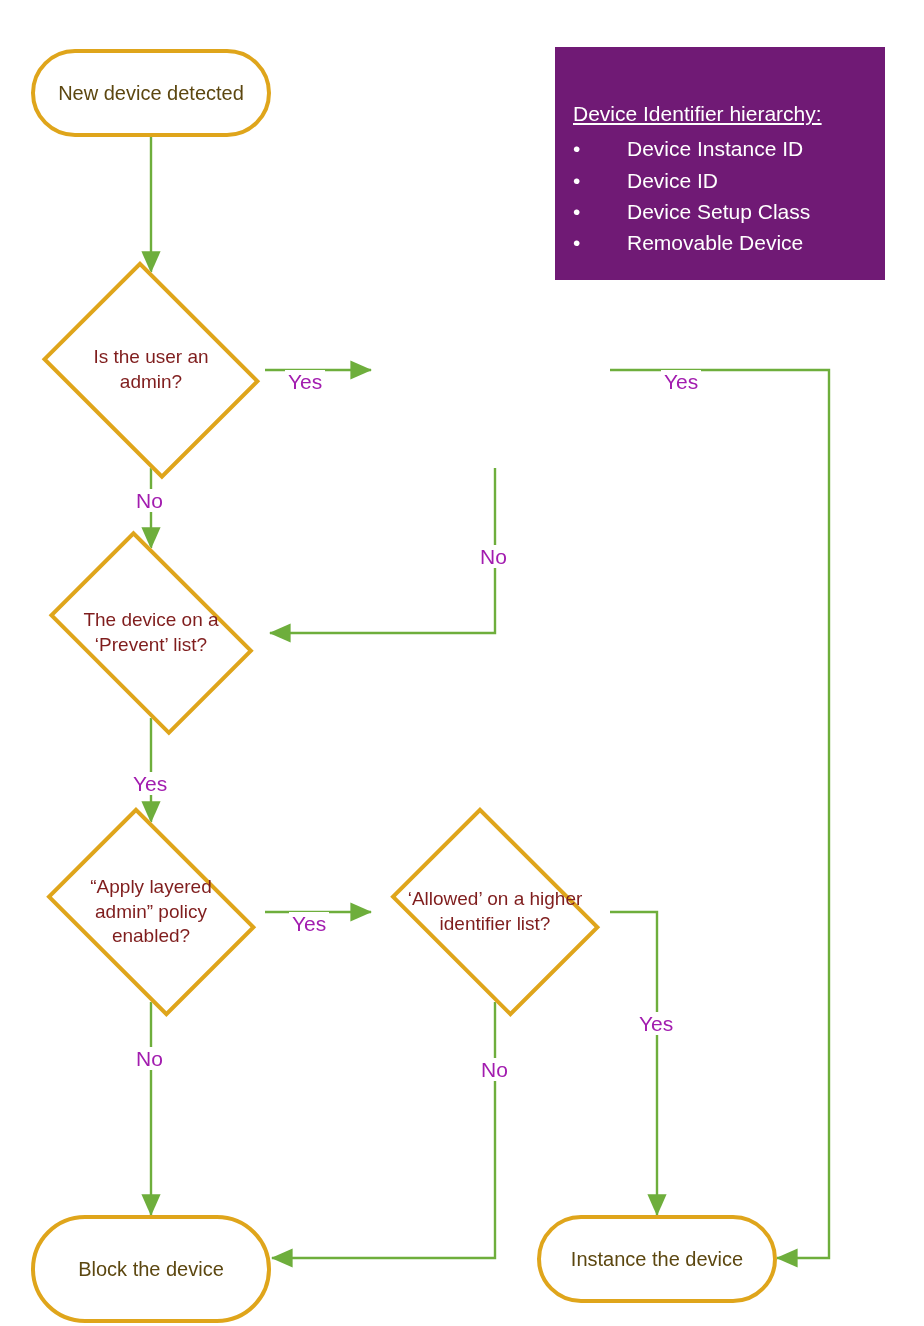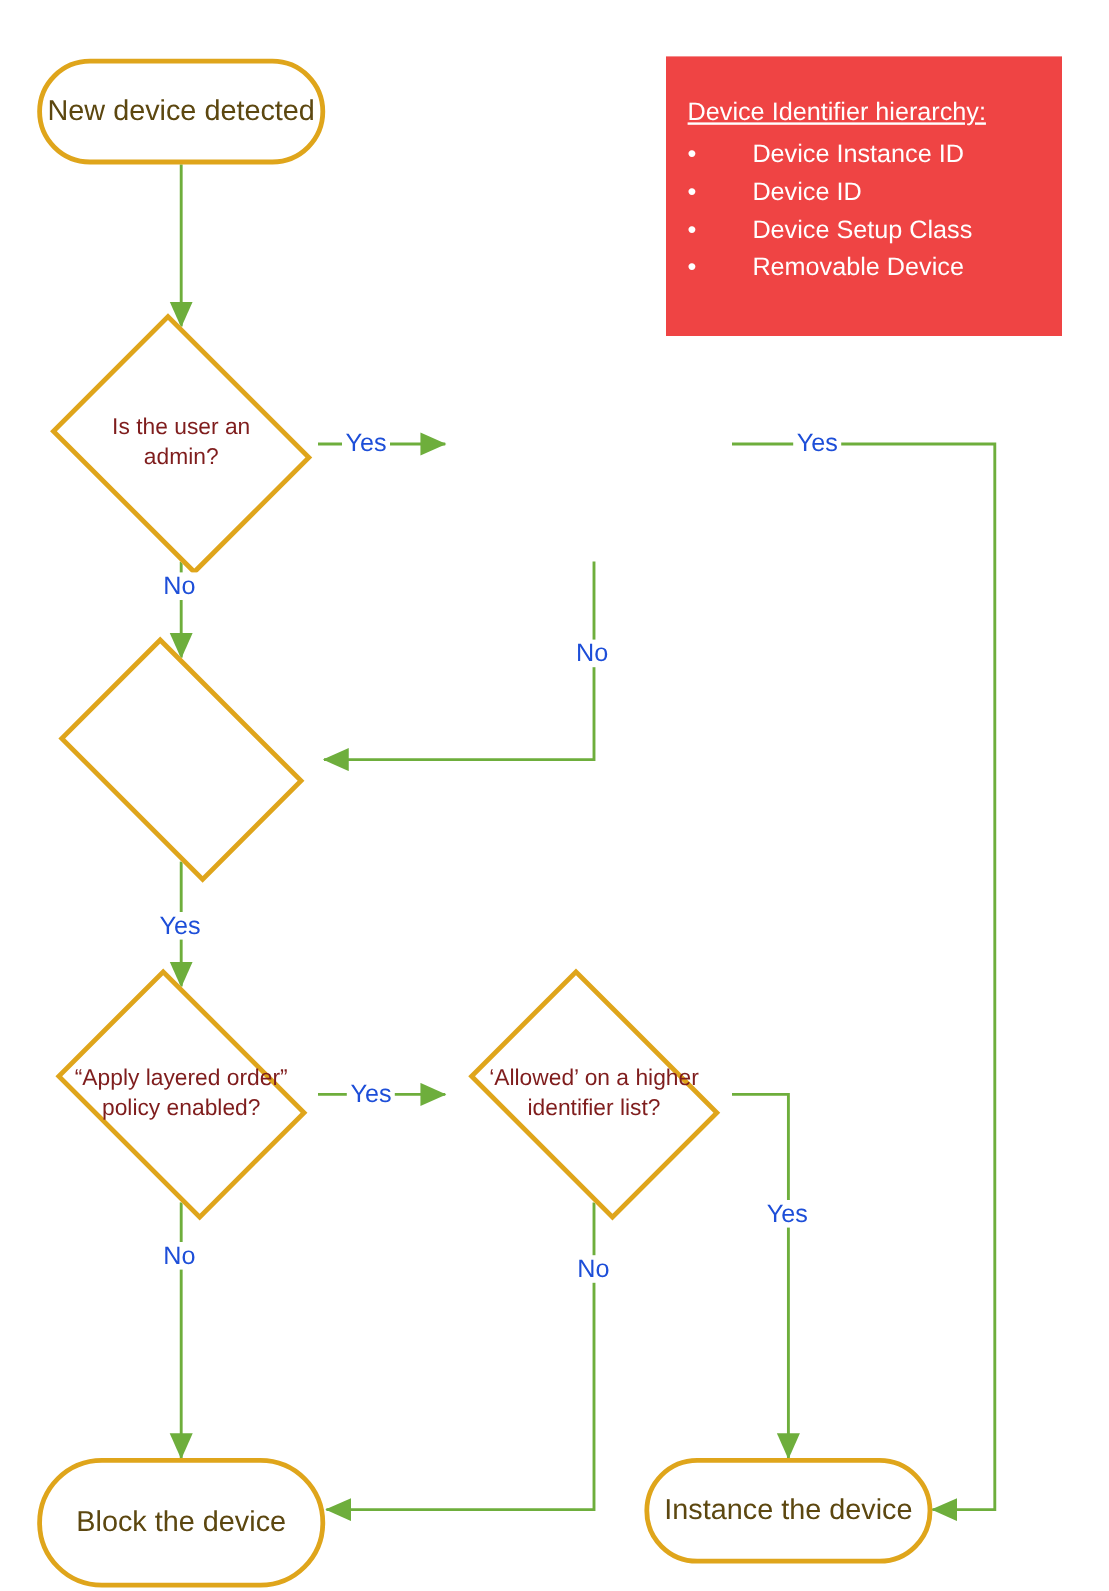--- a/index.html
+++ b/index.html
@@ -31,21 +31,21 @@
   
   .terminator {
     border: 4px solid #DFA51B;
     border-radius: 60px;
     background: #ffffff;
     display: flex;
     align-items: center;
     justify-content: center;
     text-align: center;
     color: #5C4710;
-    font-size: 24px;
+    font-size: 20px;
     line-height: 1.2;
   }
   
   .diamond {
     background: transparent;
   }
   .diamond .shape {
     position: absolute;
     left: 50%;
     top: 50%;
@@ -67,35 +67,36 @@
     justify-content: center;
     text-align: center;
     color: #7f1d1d;
     font-size: 19px;
     line-height: 1.3;
     z-index: 3;
   }
   
   .edge-label {
     position: absolute;
-    color: #1d4ed8;
+    color: #a21caf;
     font-size: 21px;
     line-height: 1;
     background: #ffffff;
     padding: 1px 3px;
     white-space: nowrap;
     z-index: 4;
+    margin-top: 12px;
   }
   
   .legend {
     position: absolute;
-    background: #ef4444;
+    background: #701a75;
     color: #ffffff;
     box-sizing: border-box;
-    padding: 32px 0 0 0;
+    padding: 52px 0 0 0;
   }
   .legend-title {
     font-size: 21px;
     text-decoration: underline;
     margin: 0 0 4px 18px;
     line-height: 1.45;
     white-space: nowrap;
   }
   .legend-list {
     margin: 0;
@@ -156,25 +157,26 @@
   </div>
 
   <div class="node diamond" style="left:31px; top:272px; width:240px; height:196px;">
     <div class="shape"></div>
     <div class="dlabel">Is the user an admin?</div>
   </div>
 
 
   <div class="node diamond" style="left:31px; top:548px; width:240px; height:170px;">
     <div class="shape"></div>
+    <div class="dlabel">The device on a ‘Prevent’ list?</div>
   </div>
 
   <div class="node diamond" style="left:31px; top:822px; width:240px; height:180px;">
     <div class="shape"></div>
-    <div class="dlabel">“Apply layered order” policy enabled?</div>
+    <div class="dlabel">“Apply layered admin” policy enabled?</div>
   </div>
 
   <div class="node diamond" style="left:375px; top:822px; width:240px; height:180px;">
     <div class="shape"></div>
     <div class="dlabel">‘Allowed’ on a higher identifier list?</div>
   </div>
 
   <div class="node terminator" style="left:31px; top:1215px; width:240px; height:108px;">
     <span>Block the device</span>
   </div>

